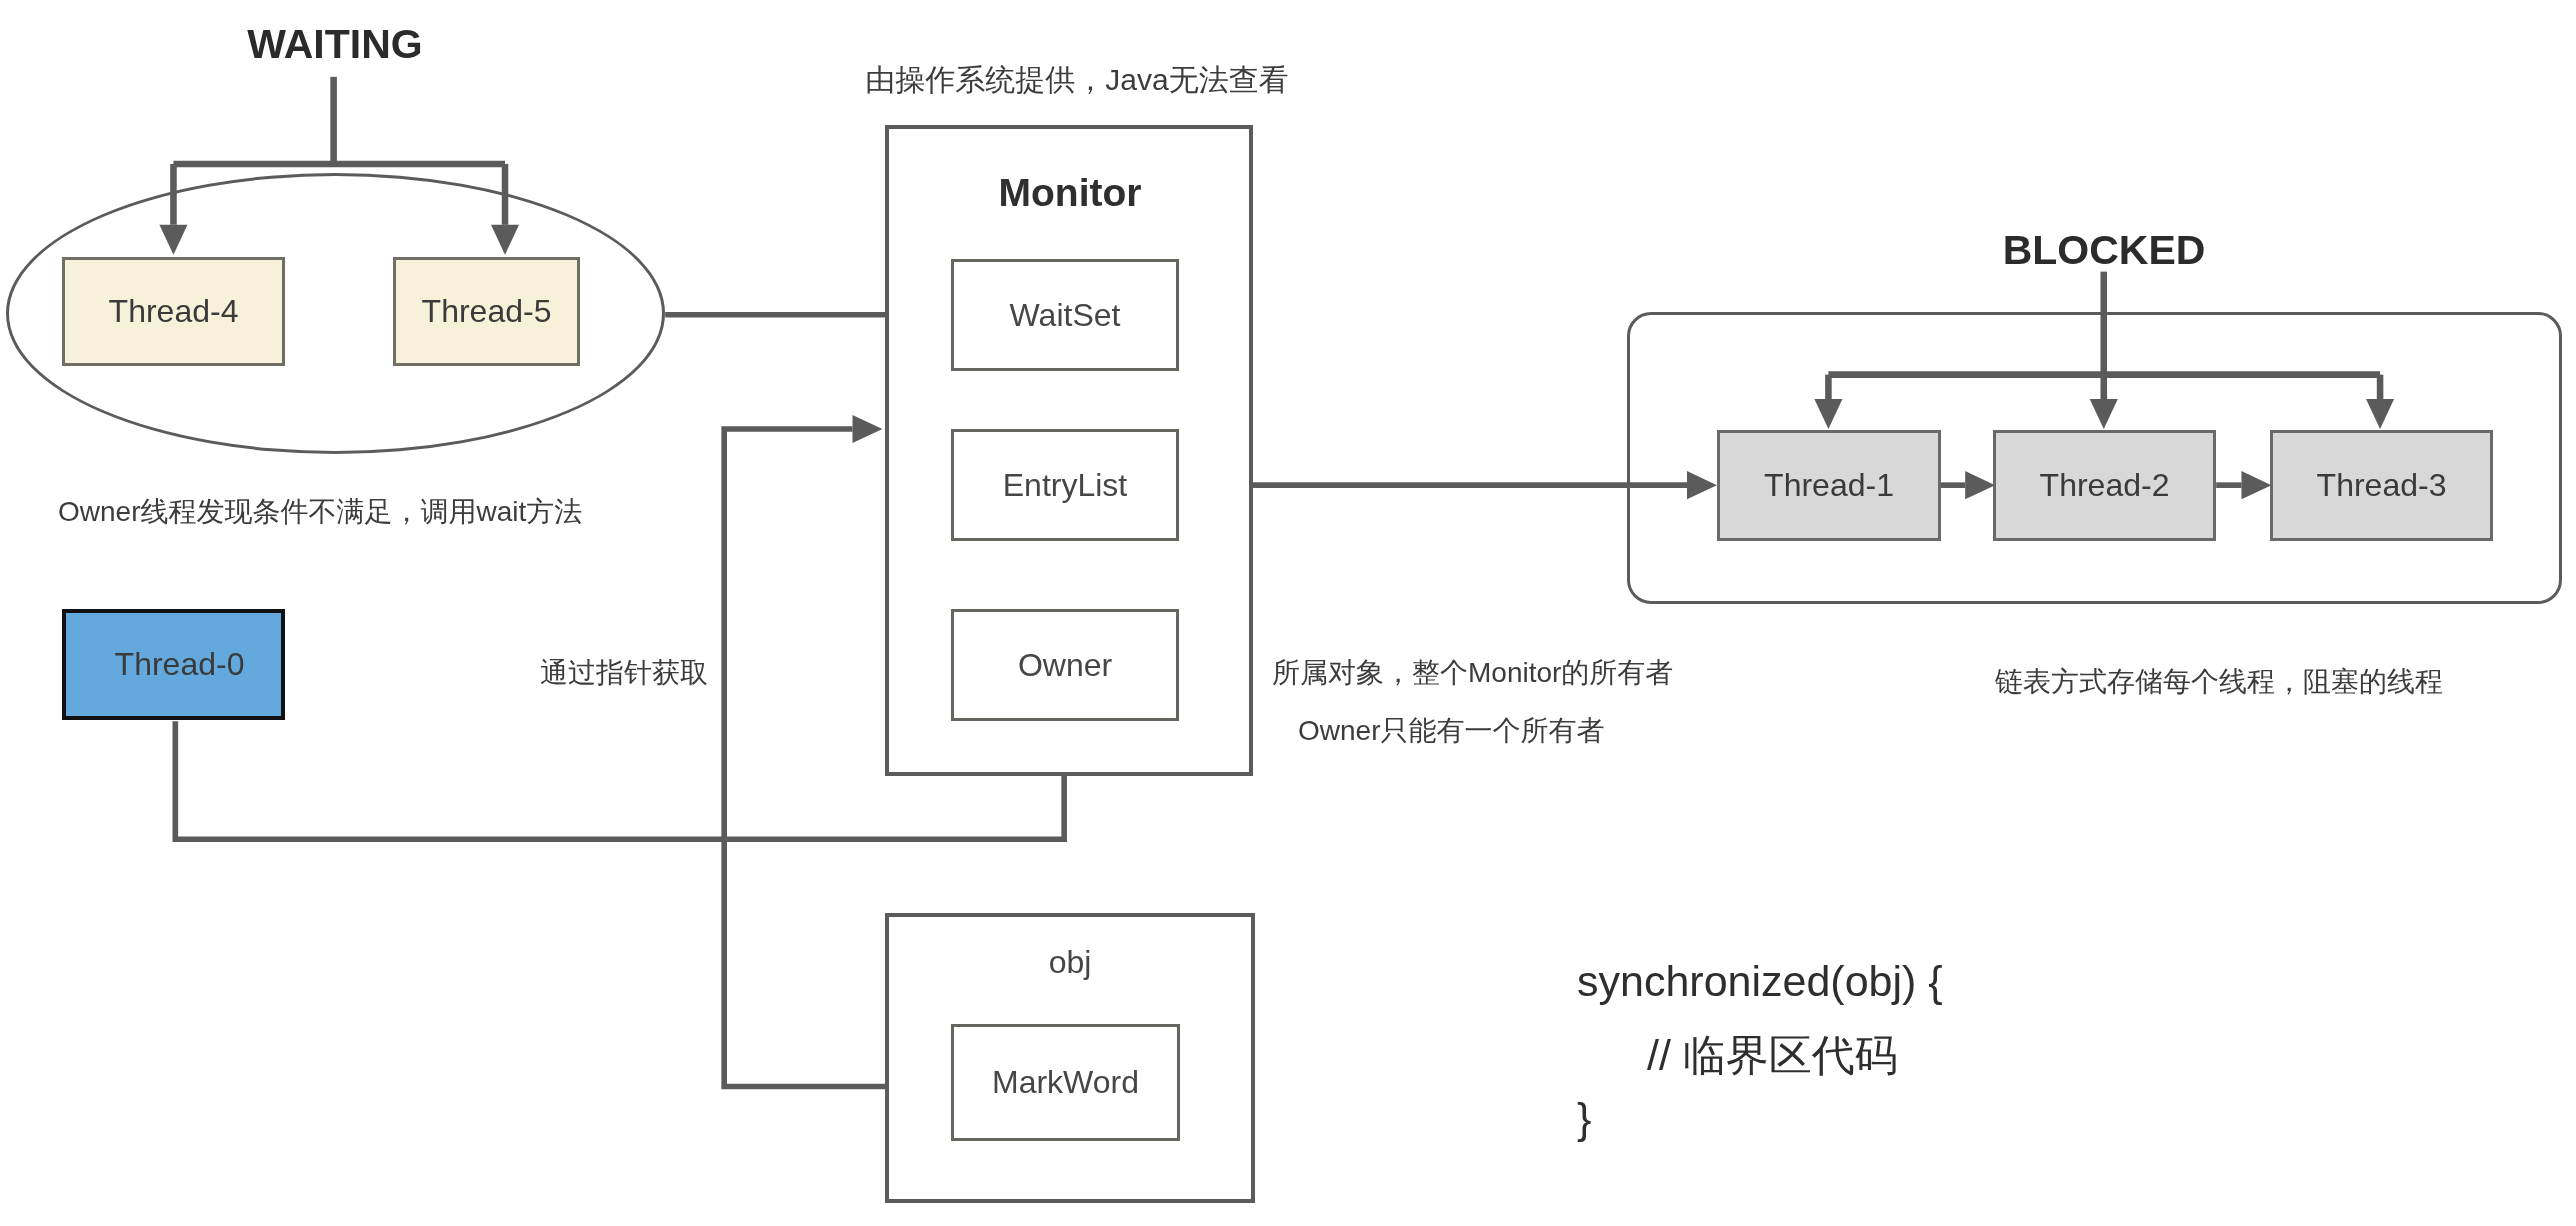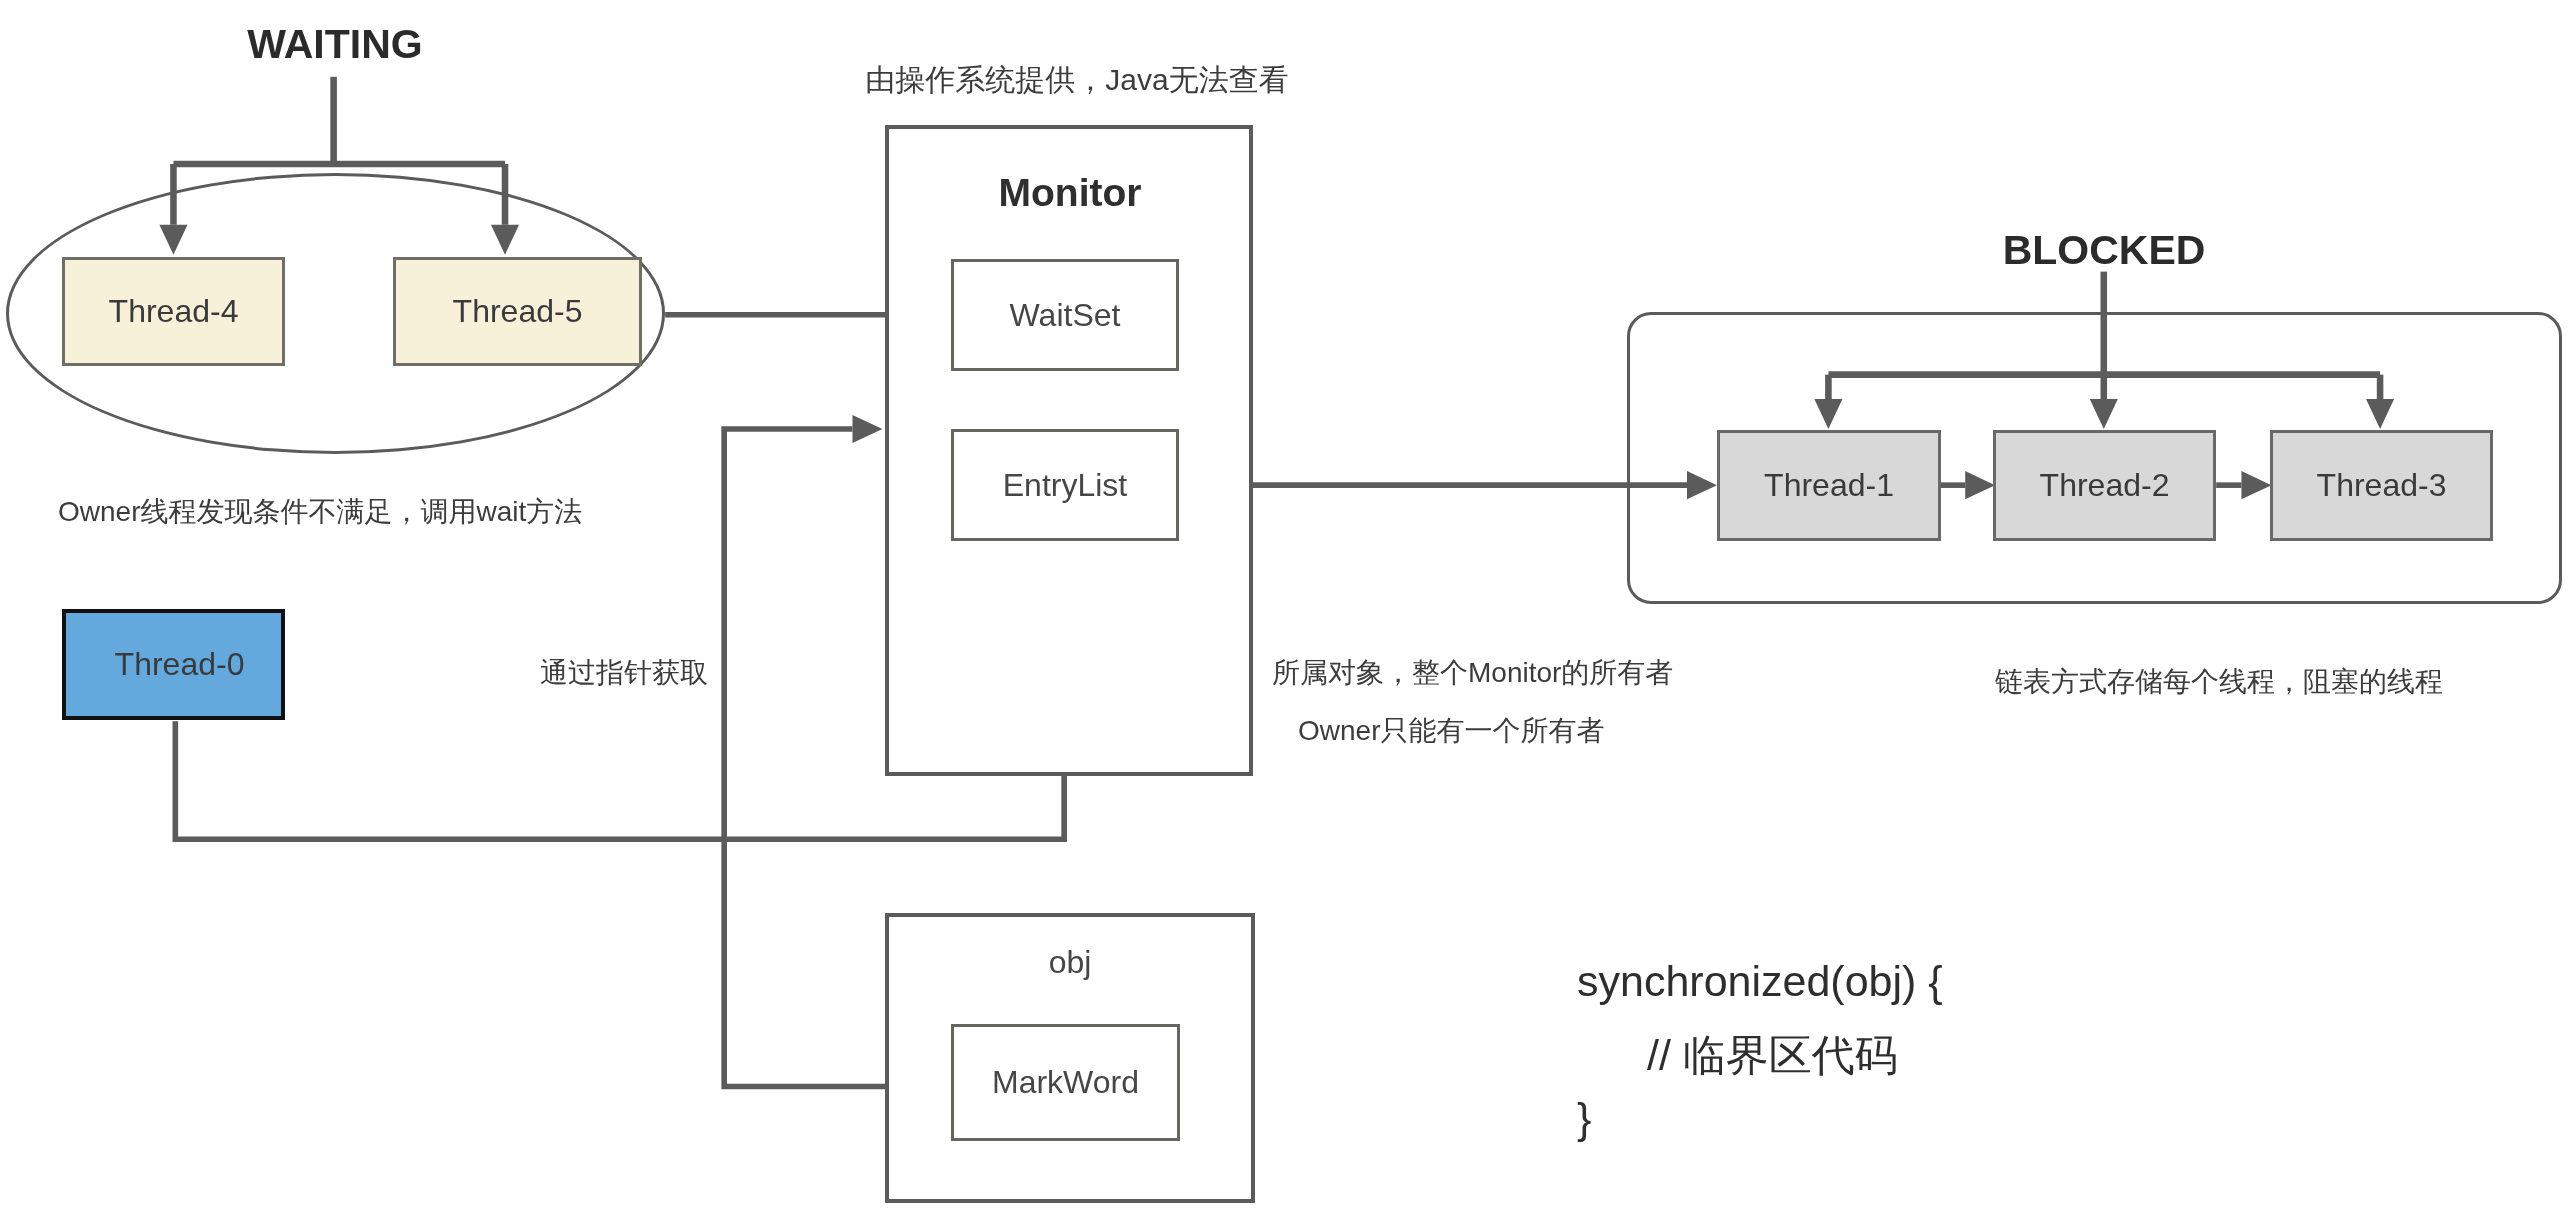--- a/index.html
+++ b/index.html
@@ -83,33 +83,36 @@
     <polygon points="1952,458 1937,426 1967,426"></polygon>
     <polygon points="2246,458 2231,426 2261,426"></polygon>
     <polygon points="2541,458 2526,426 2556,426"></polygon>
   </svg>
 
   <div class="abs state-title" style="left:335px;top:20.6px;">WAITING</div>
   <div class="abs ellipse" style="left:5.6px;top:173px;width:659px;height:281px;"></div>
   <div class="abs node cream" style="left:62px;top:257px;width:223px;height:109px;">
       <span>Thread-4</span>
     </div>
-  <div class="abs node cream" style="left:393px;top:257px;width:249px;height:109px;">
+  <div class="abs node cream" style="left:393px;top:257px;width:187px;height:109px;">
       <span>Thread-5</span>
     </div>
   <div class="abs caption caption-center" style="left:1077px;top:60px;font-size:30px;">由操作系统提供，Java无法查看</div>
 
   <div class="abs caption" style="left:58px;top:493px;">Owner线程发现条件不满足，调用wait方法</div>
   <div class="abs frame" style="left:885px;top:125px;width:368px;height:651px;"></div>
   <div class="abs box-title" style="left:1070px;top:171px;">Monitor</div>
   <div class="abs node plain" style="left:951px;top:259px;width:228px;height:112px;">
       <span>WaitSet</span>
     </div>
   <div class="abs node plain" style="left:951px;top:429px;width:228px;height:112px;">
       <span>EntryList</span>
+    </div>
+  <div class="abs node plain" style="left:951px;top:609px;width:228px;height:112px;">
+      <span>Owner</span>
     </div>
   <div class="abs caption" style="left:540px;top:654px;">通过指针获取</div>
   <div class="abs caption" style="left:1272px;top:654px;">所属对象，整个Monitor的所有者</div>
   <div class="abs caption" style="left:1298px;top:712px;">Owner只能有一个所有者</div>
 
   <div class="abs node blue" style="left:62px;top:609px;width:223px;height:111px;padding-left:12px;">
       <span>Thread-0</span>
     </div>
 
   <div class="abs state-title" style="left:2104px;top:227px;">BLOCKED</div>

